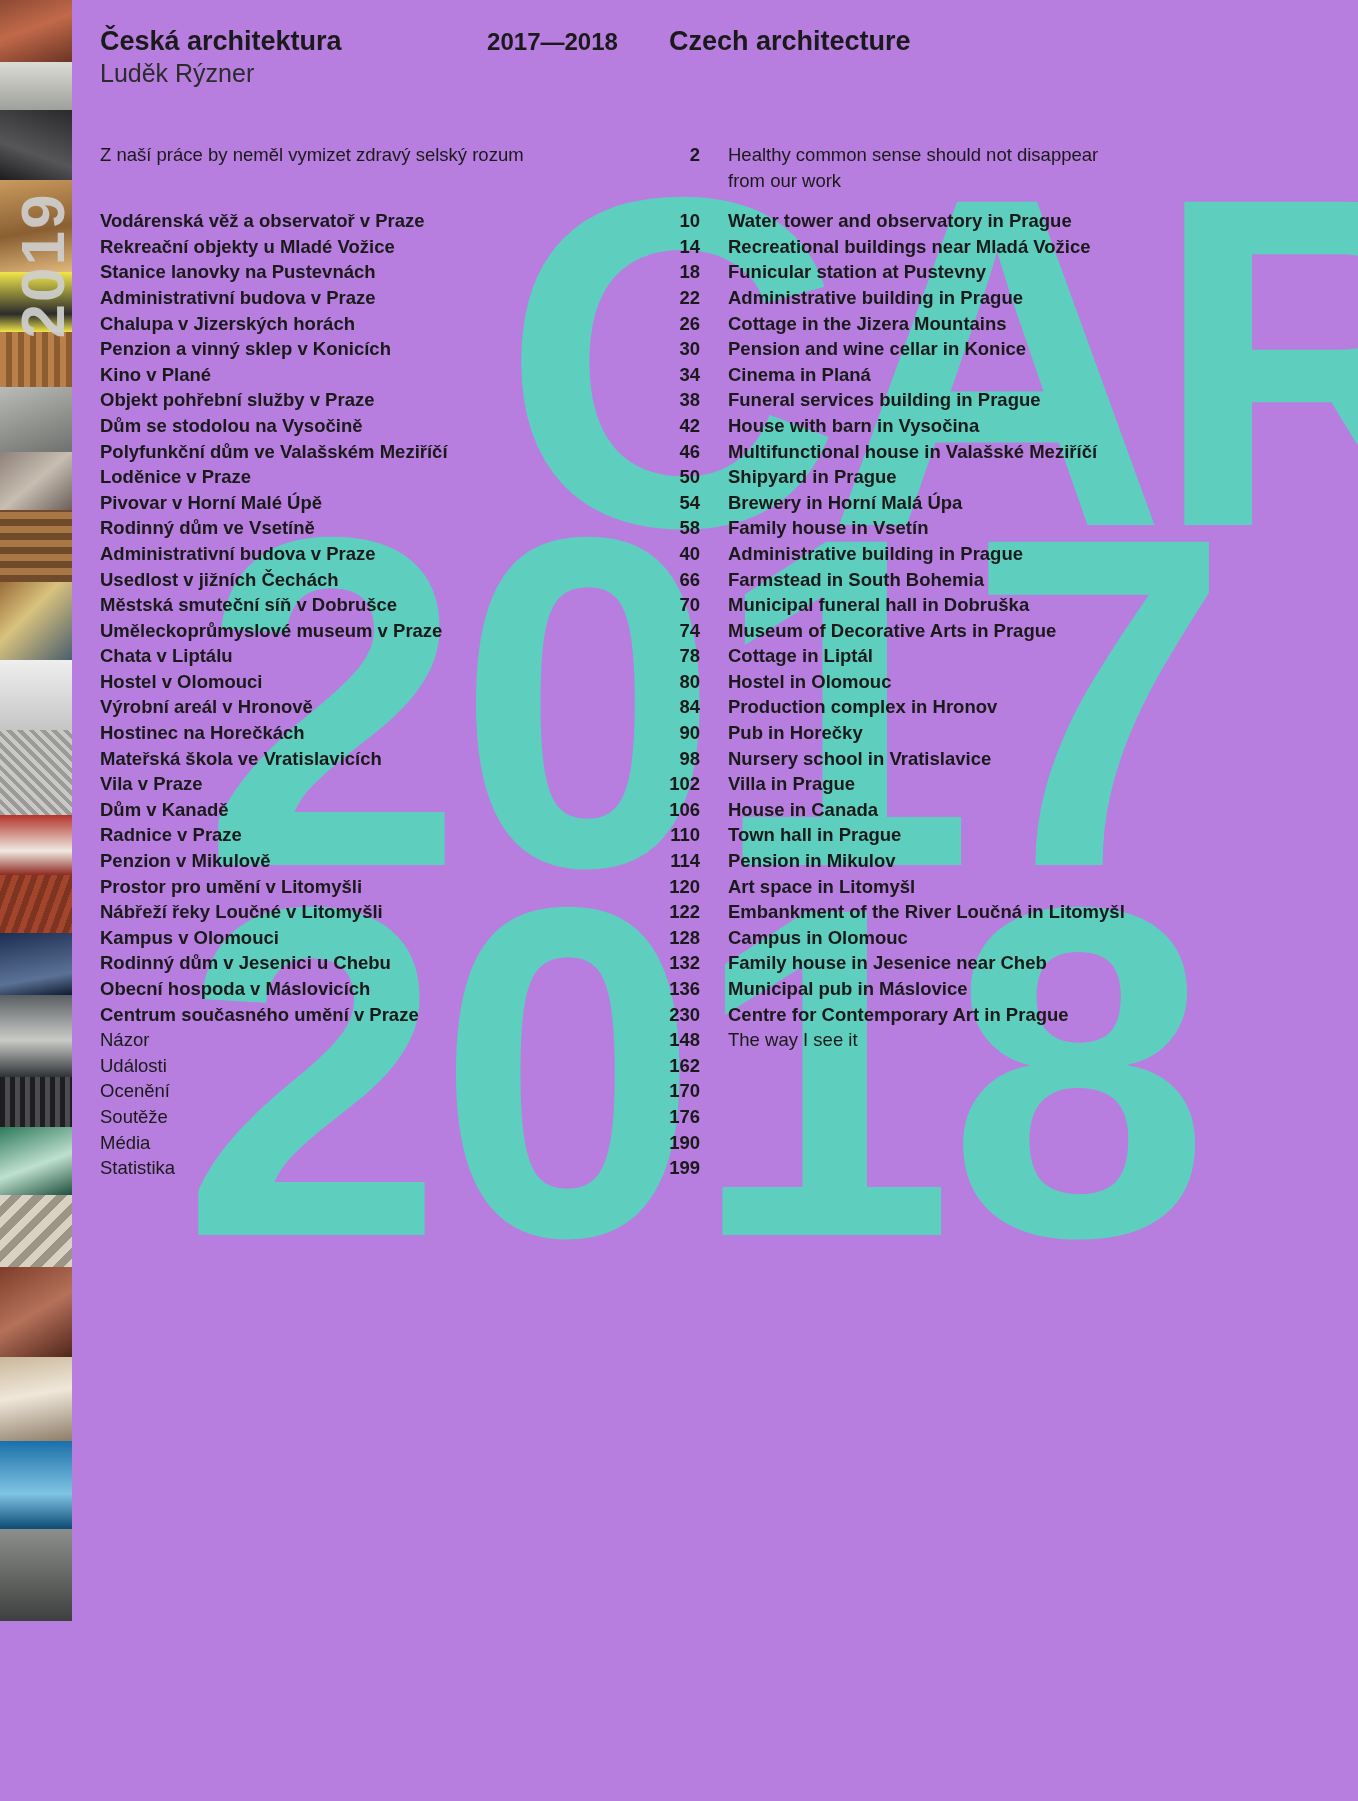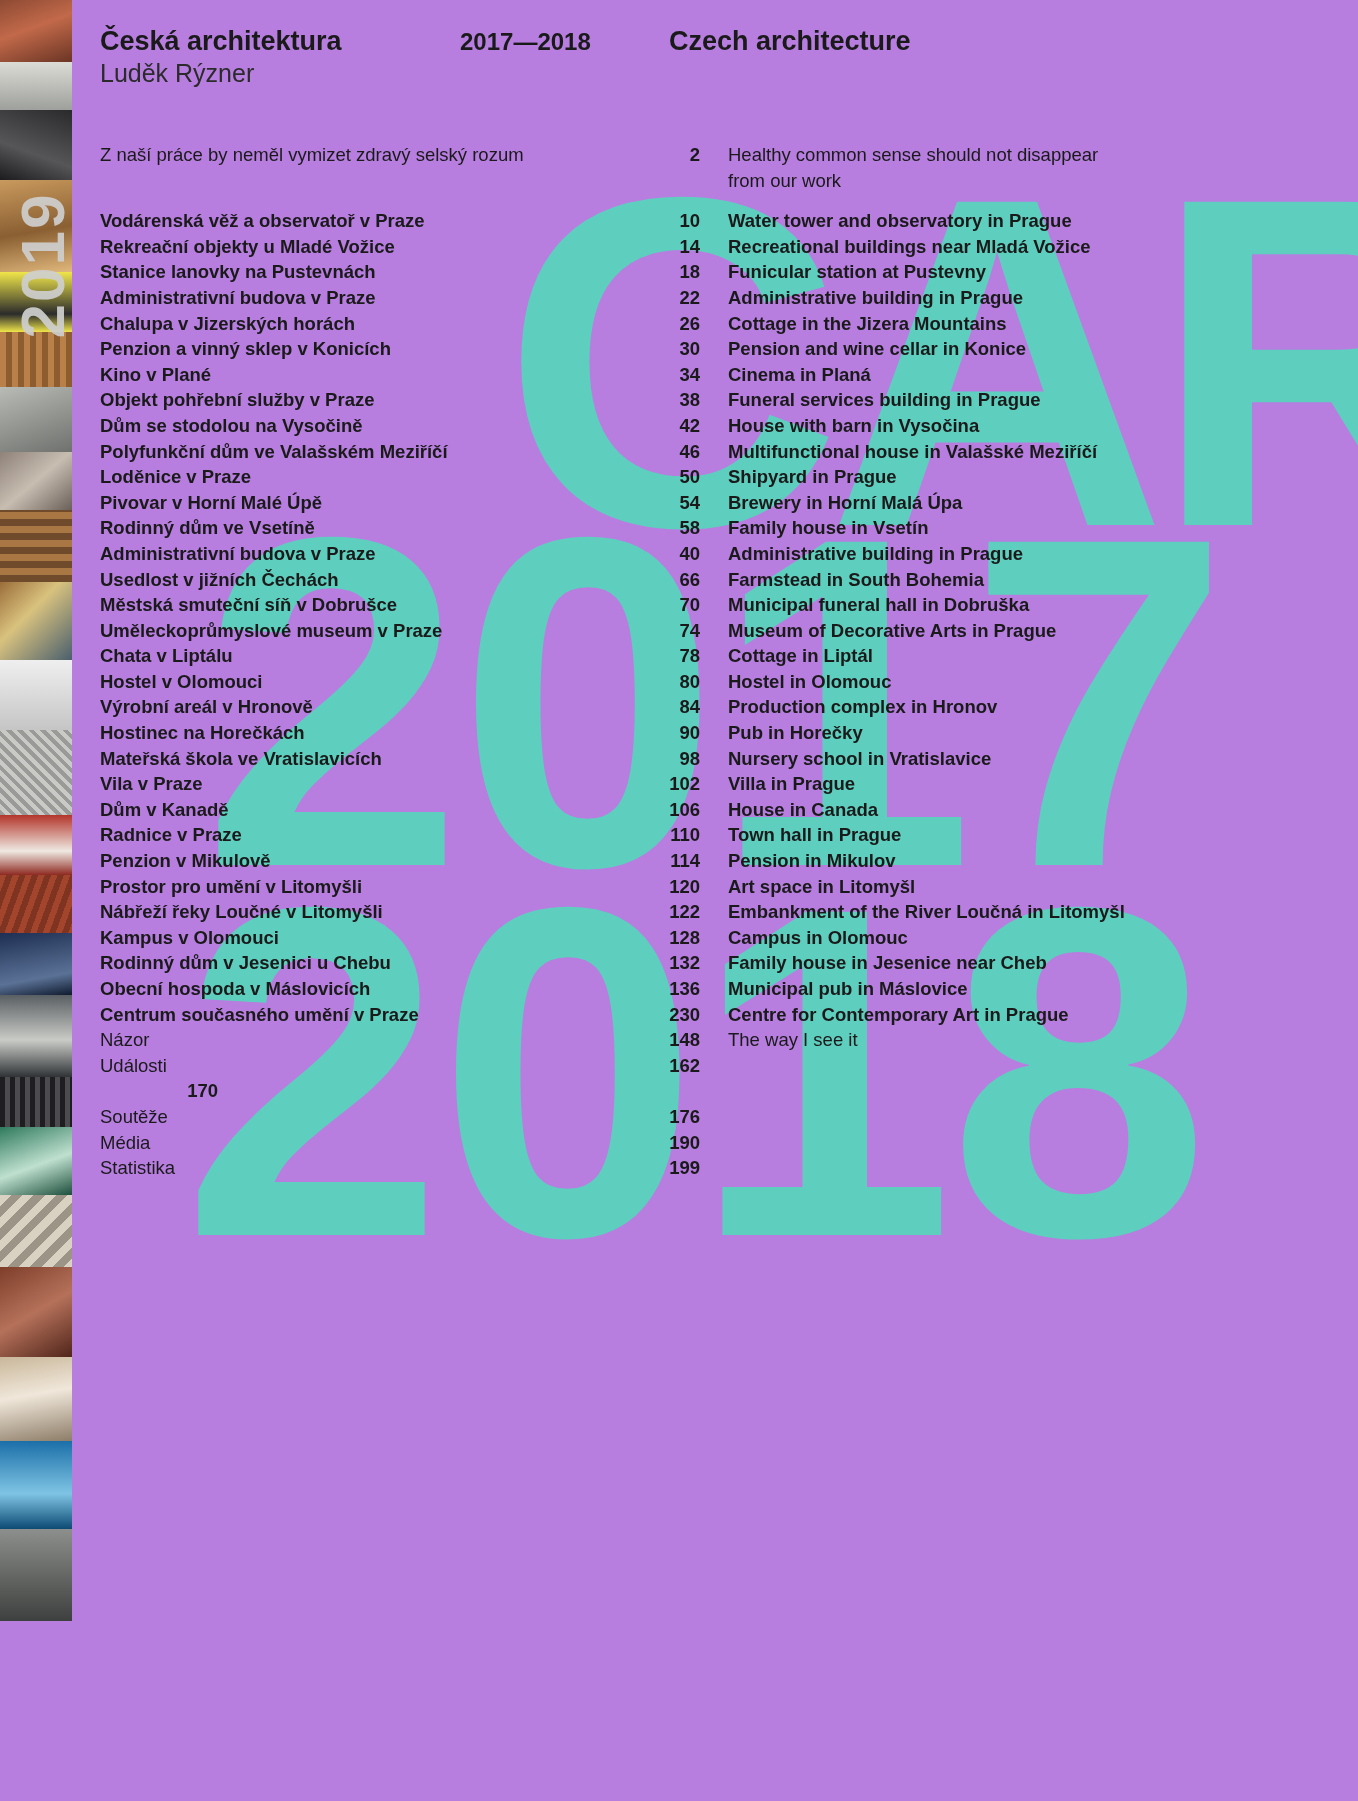--- a/index.html
+++ b/index.html
@@ -117,21 +117,21 @@
     font-size: 27px;
     font-weight: 700;
     color: #1a1a1a;
     width: 360px;
   }
   .head-years {
     font-size: 24px;
     font-weight: 700;
     color: #1a1a1a;
     width: 185px;
-    text-align: left;
+    text-align: center;
     padding-right: 10px;
   }
   .title-en {
     font-size: 27px;
     font-weight: 700;
     color: #1a1a1a;
     padding-left: 14px;
   }
   .author {
     font-size: 25px;
@@ -395,20 +395,21 @@
           <div class="c-cz">Názor</div>
           <div class="c-page">148</div>
           <div class="c-en">The way I see it</div>
         </div>
         <div class="row light">
           <div class="c-cz">Události</div>
           <div class="c-page">162</div>
           <div class="c-en"></div>
         </div>
         <div class="row light">
+          <div class="c-cz">Ocenění</div>
           <div class="c-page">170</div>
           <div class="c-en"></div>
         </div>
         <div class="row light">
           <div class="c-cz">Soutěže</div>
           <div class="c-page">176</div>
           <div class="c-en"></div>
         </div>
         <div class="row light">
           <div class="c-cz">Média</div>

